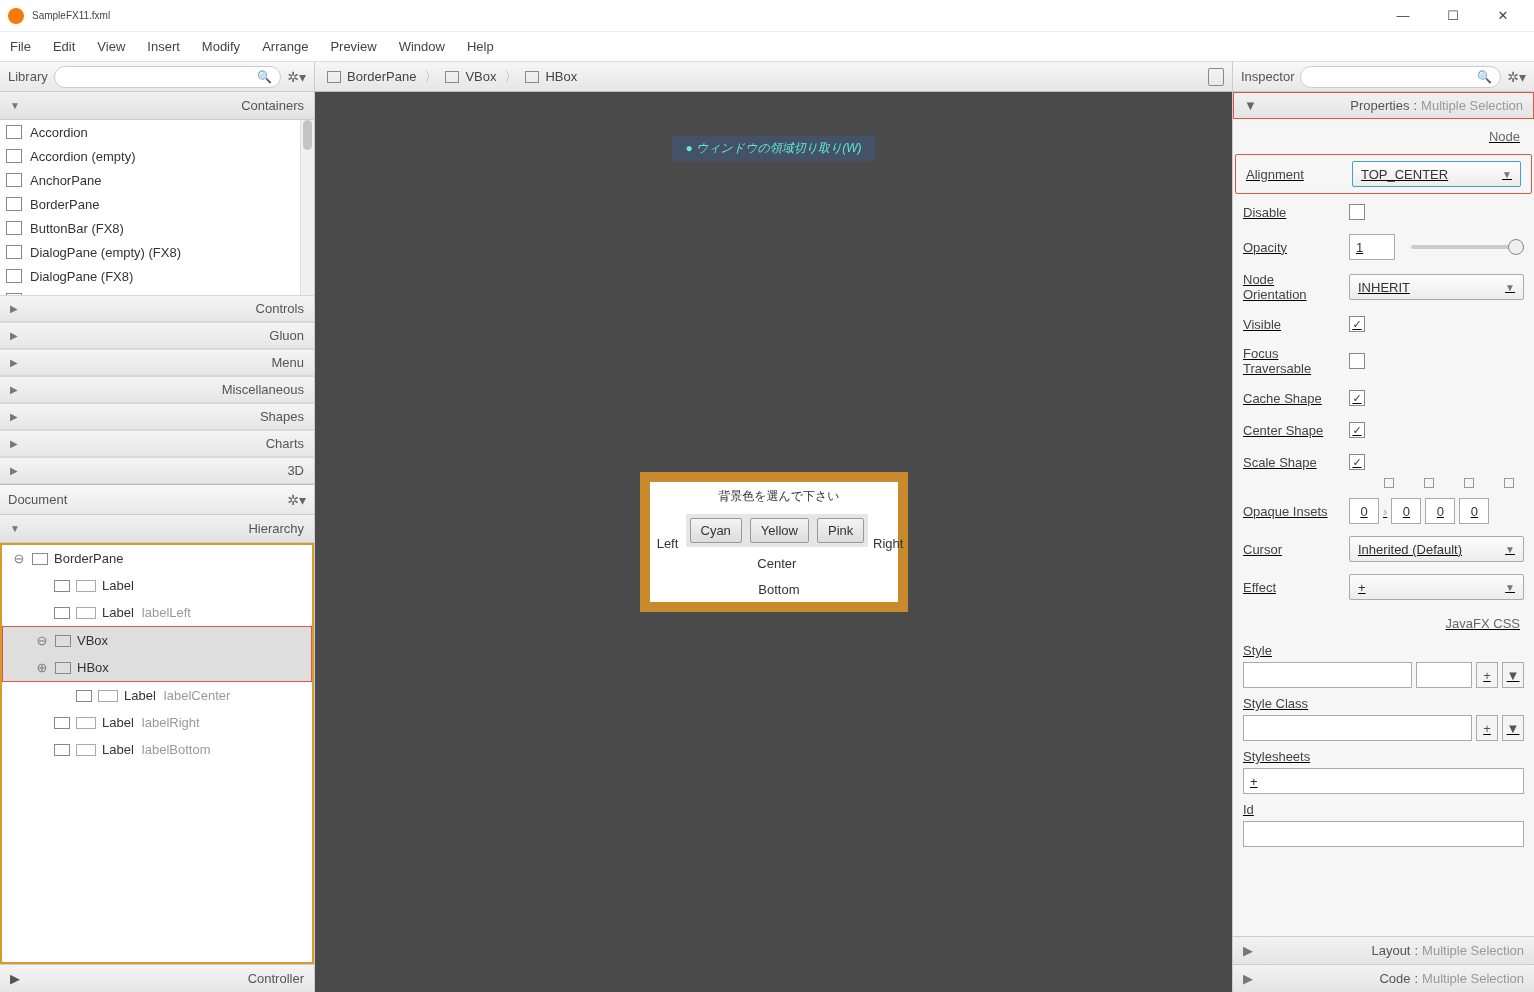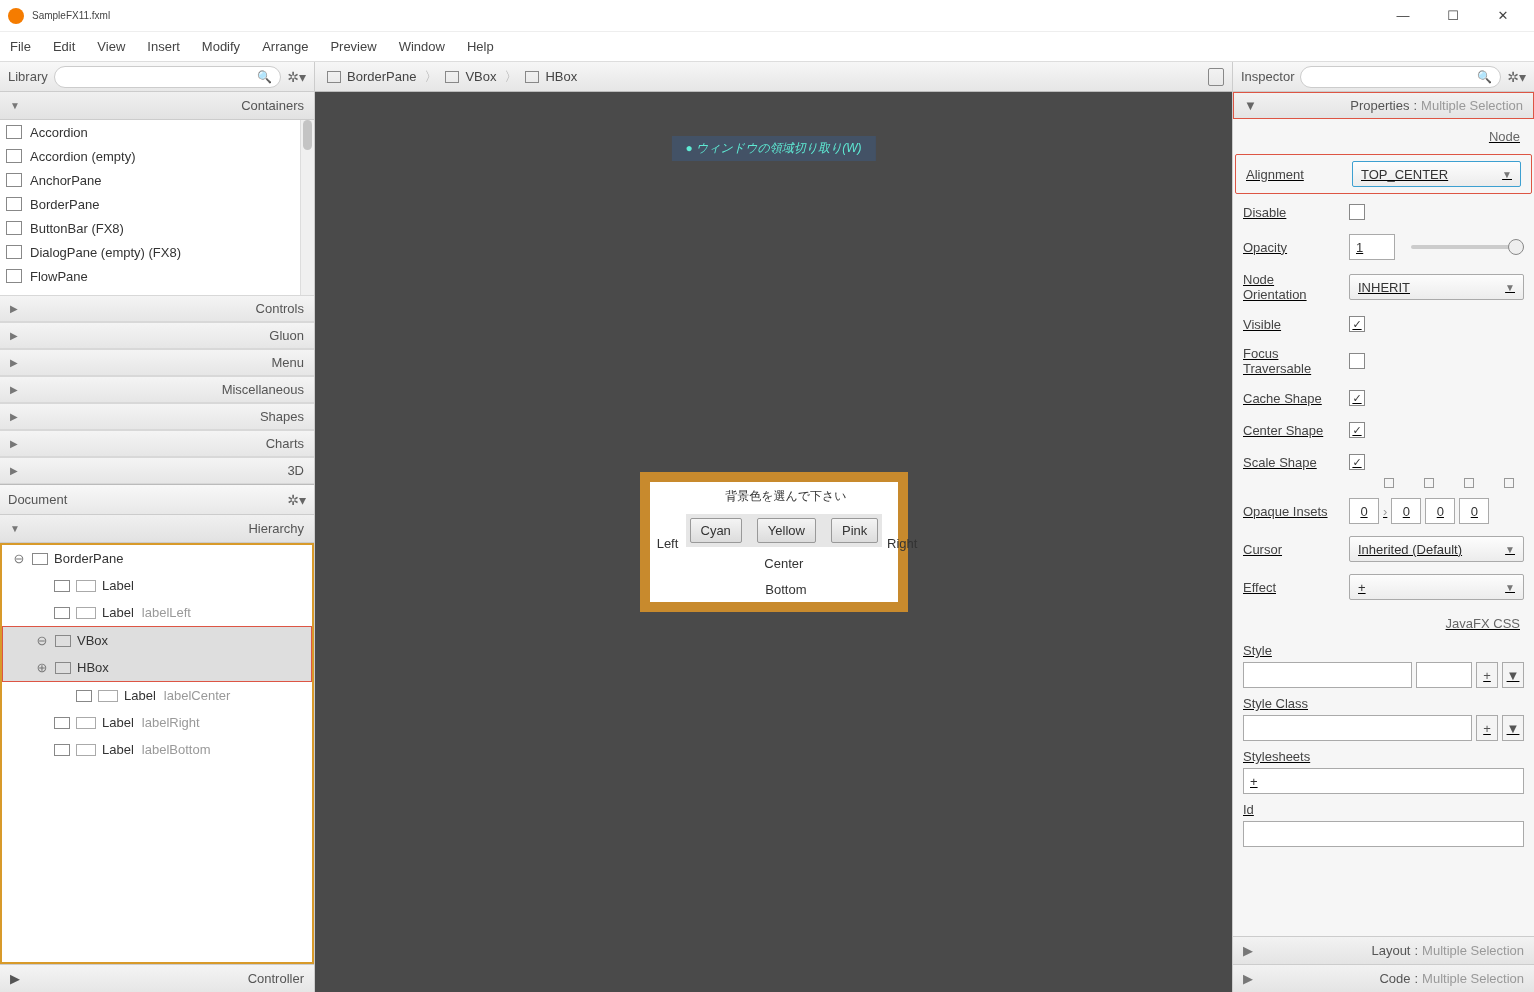--- a/index.html
+++ b/index.html
@@ -66,21 +66,21 @@
 .crumb-doc { margin-left: auto; width: 16px; height: 18px; border: 1.5px solid #888; border-radius: 2px; }
 
 
 .canvas { flex: 1; position: relative; background: #4a4a4a; display: flex; align-items: center; justify-content: center; }
 .canvas-note { position: absolute; top: 44px; left: 50%; transform: translateX(-50%); background: rgba(60,90,130,0.5); color: #5eead4; padding: 4px 14px; font-size: 12px; font-style: italic; }
 .preview { width: 268px; height: 140px; background: #c88a2d; padding: 10px; }
 .pv-inner { width: 100%; height: 100%; background: #fff; display: grid; grid-template-columns: 36px 1fr 40px; grid-template-rows: 28px 1fr 26px 26px; align-items: center; justify-items: center; }
 .pv-top { grid-column: 1/4; color: #333; font-size: 12px; font-family: Liberation Serif, serif; }
 .pv-left { grid-column: 1; grid-row: 2/4; color: #333; }
 .pv-right { grid-column: 3; grid-row: 2/4; color: #333; }
-.pv-buttons { grid-column: 2; grid-row: 2; display: flex; gap: 15px; background: #e6e6e6; padding: 4px; }
+.pv-buttons { grid-column: 2; grid-row: 2; display: flex; gap: 8px; background: #e6e6e6; padding: 4px; }
 .pv-btn { padding: 4px 10px; background: linear-gradient(#f4f4f4,#dcdcdc); border: 1px solid #999; border-radius: 2px; font-size: 13px; color: #333; }
 .pv-center { grid-column: 2; grid-row: 3; color: #333; }
 .pv-bottom { grid-column: 1/4; grid-row: 4; color: #333; }
 
 
 .insp-section { height: 27px; display: flex; align-items: center; justify-content: flex-end; padding: 0 10px; background: linear-gradient(#f2f2f2,#e4e4e4); border-bottom: 1px solid #ccc; color: #555; gap: 4px; }
 .insp-section .tri { margin-right: auto; color: #666; }
 .insp-section.hl { border: 1px solid #d54; }
 .insp-sel { color: #999; }
 .insp-body { flex: 1; overflow-y: auto; padding: 0; text-decoration: underline; }
@@ -166,20 +166,24 @@
           <div class="lib-row">
             <span class="lib-icon"></span>
             <span>ButtonBar   (FX8)</span>
           </div>
           <div class="lib-row">
             <span class="lib-icon"></span>
             <span>DialogPane (empty)   (FX8)</span>
           </div>
           <div class="lib-row">
             <span class="lib-icon"></span>
+            <span>DialogPane   (FX8)</span>
+          </div>
+          <div class="lib-row">
+            <span class="lib-icon"></span>
             <span>FlowPane</span>
           </div>
         </div>
       <div class="lib-scroll">
           <div class="lib-thumb"></div>
         </div>
     </div>
     <div id="collapsed-cats">
         <div class="cat-row">
           <span class="tri">▶</span>

